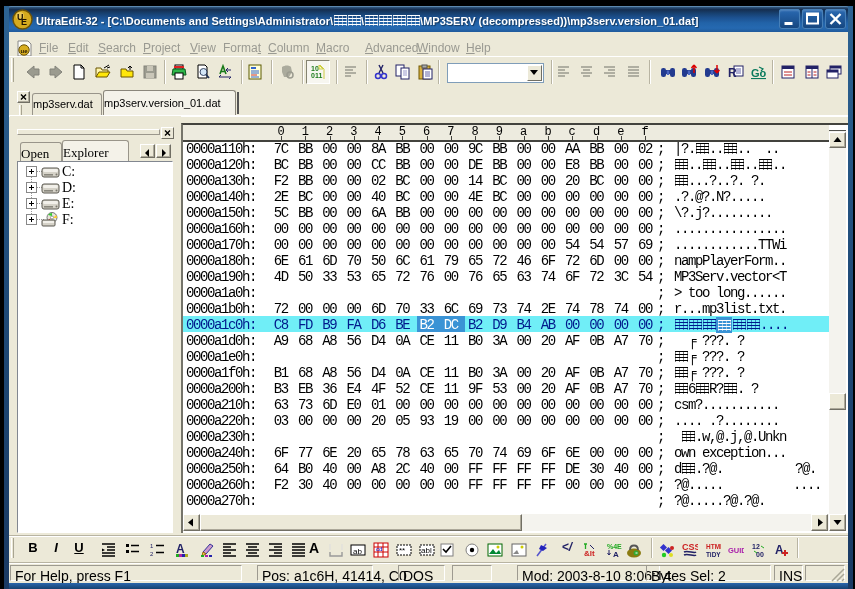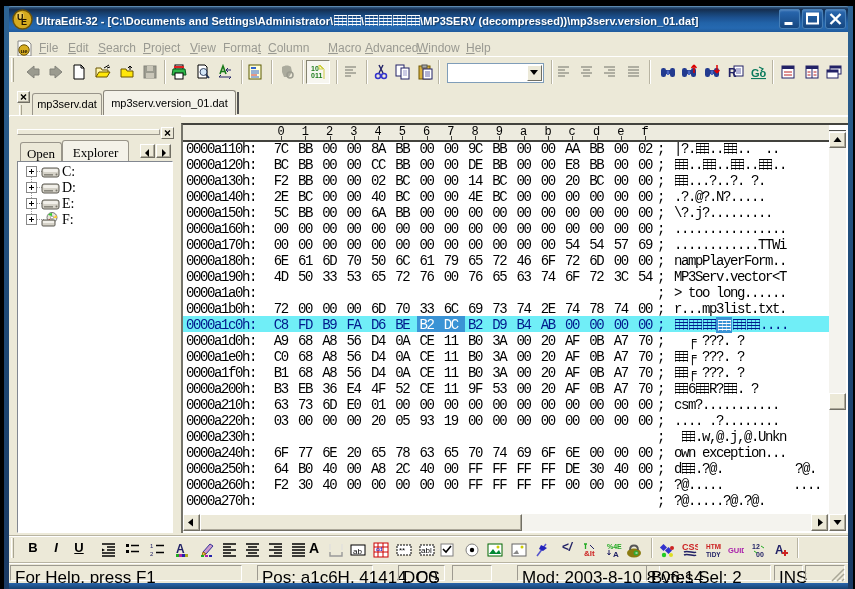--- a/index.html
+++ b/index.html
@@ -14,21 +14,21 @@
 .tbtn svg{position:absolute;left:0;top:0}
 
 #menu{position:absolute;left:0;top:32px;width:855px;height:24px;color:#9a9a92;font-size:12px}
 #menu span{position:absolute;top:9px}
 
 .tb{position:absolute;background:#ece9d8}
 .grip{position:absolute;width:3px;background:#ece9d8;border-left:1px solid #fff;border-right:1px solid #a8a491}
 .sep{position:absolute;width:2px;border-left:1px solid #b8b4a2;border-right:1px solid #fff}
 .ico{position:absolute;width:16px;height:16px}
 
-.tab{position:absolute;background:#f0eee3;border:1px solid #99958a;border-bottom:none;border-radius:3px 3px 0 0;font-size:11px;color:#000;text-align:center}
+.tab{position:absolute;background:#f0eee3;border:1px solid #99958a;border-bottom:none;border-radius:3px 3px 0 0;font-size:11px;color:#000;}
 
 #lpanel{position:absolute;left:10px;top:116px;width:171px;height:419px;background:#ece9d8}
 .raised{background:#ece9d8;border-top:1px solid #fff;border-left:1px solid #fff;border-right:1px solid #9b978c;border-bottom:1px solid #9b978c}
 .sunk2{border-top:1px solid #828790;border-left:1px solid #828790;border-right:1px solid #fff;border-bottom:1px solid #fff}
 
 #hexv{position:absolute;left:181px;top:123px;width:667px;height:410px;background:#fff;border-top:2px solid #43433e;border-left:2px solid #75746a}
 #hexcanvas{position:absolute;left:0px;top:0px;width:646px;height:388px;background:#fff;overflow:hidden}
 .hrow{position:absolute;left:0;width:100%;height:16px;font-family:"Liberation Mono",monospace;font-size:14px;letter-spacing:-1.4px;line-height:16px;white-space:pre}
 .addr{position:absolute;left:3px;top:1px}
 .byt{position:absolute;left:90.8px;top:1px;word-spacing:3.27px}
@@ -38,21 +38,21 @@
 background:repeating-linear-gradient(90deg,rgba(0,0,0,.5) 0 1px,transparent 1px 4px),repeating-linear-gradient(180deg,#000 0 1px,transparent 1px 3px)}
 .cjn{background:repeating-linear-gradient(90deg,rgba(0,26,140,.5) 0 1px,transparent 1px 4px),repeating-linear-gradient(180deg,#001a8c 0 1px,transparent 1px 3px)}
 .cjw{display:inline-block;width:13px;height:11px;margin:0 .5px;vertical-align:-1px;
 background:repeating-linear-gradient(90deg,rgba(255,255,255,.5) 0 1px,transparent 1px 4px),repeating-linear-gradient(180deg,#fff 0 1px,transparent 1px 3px)}
 .wsp{display:inline-block;width:14px}
 
 .sbtn{position:absolute;background:#ece9d8;overflow:hidden;border:1px solid #fff;border-right-color:#716f64;border-bottom-color:#716f64;box-shadow:inset -1px -1px 0 #aca899}
 .strack{position:absolute;background:#f4f3ee}
 .sthumb{position:absolute;background:#ece9d8;border:1px solid #fff;border-right-color:#716f64;border-bottom-color:#716f64;box-shadow:inset -1px -1px 0 #aca899}
 
-#status{position:absolute;left:7px;top:564px;width:843px;height:19px;font-size:17px;color:#000}
+#status{position:absolute;left:7px;top:564px;width:843px;height:19px;font-size:14px;color:#000}
 .spanel{position:absolute;top:1px;height:16px;border:1px solid #9d9a90;border-right-color:#fff;border-bottom-color:#fff;padding:2px 4px;white-space:nowrap}
 </style></head><body>
 <div id="content"></div>
 
 <div id="title">
 <svg class="abs" style="left:8px;top:3px" width="21" height="21" viewBox="0 0 21 21">
 <circle cx="10.5" cy="10.5" r="9.5" fill="#d4aa1e"></circle>
       <circle cx="10.5" cy="10.5" r="9.5" fill="none" stroke="#6b5208" stroke-width="1.5"></circle>
 <circle cx="8" cy="7" r="4" fill="#f0d060" opacity="0.8"></circle>
 <text x="5" y="11" font-size="9" font-weight="bold" fill="#201500" font-family="Liberation Serif">U</text>
@@ -77,21 +77,21 @@
     </div>
 </div>
 <div id="menu">
     <span style="left:39px"><u>F</u>ile</span>
     <span style="left:68px"><u>E</u>dit</span>
     <span style="left:98px"><u>S</u>earch</span>
     <span style="left:143px"><u>P</u>roject</span>
     <span style="left:190px"><u>V</u>iew</span>
     <span style="left:223px">Forma<u>t</u></span>
     <span style="left:268px"><u>C</u>olumn</span>
-    <span style="left:328px"><u>M</u>acro</span>
+    <span style="left:316px"><u>M</u>acro</span>
     <span style="left:365px"><u>A</u>dvanced</span>
     <span style="left:417px"><u>W</u>indow</span>
     <span style="left:466px"><u>H</u>elp</span>
 <svg class="abs" style="left:16px;top:8px" width="18" height="17" viewBox="0 0 18 17">
 <path d="M2 1 L12 1 L15 4 L15 16 L2 16 Z" fill="#fdfdf8" stroke="#888"></path>
 <circle cx="8" cy="10" r="5.2" fill="#d8ae20" stroke="#6b5208"></circle>
       <text x="4.6" y="12.5" font-size="6" font-weight="bold" fill="#201500">ue</text>
     </svg>
   </div>
 <div class="tb" style="left:7px;top:56px;width:843px;height:31px;border-top:1px solid #fff"></div>
@@ -359,21 +359,21 @@
 <div class="hrow" style="top:63px"><span class="addr">0000a140h:</span><span class="byt">2E BC 00 00 40 BC 00 00 4E BC 00 00 00 00 00 00</span><span class="asc">;</span><span class="asct">.?.@?.N?.....</span></div>
 <div class="hrow" style="top:79px"><span class="addr">0000a150h:</span><span class="byt">5C BB 00 00 6A BB 00 00 00 00 00 00 00 00 00 00</span><span class="asc">;</span><span class="asct">\?.j?.........</span></div>
 <div class="hrow" style="top:95px"><span class="addr">0000a160h:</span><span class="byt">00 00 00 00 00 00 00 00 00 00 00 00 00 00 00 00</span><span class="asc">;</span><span class="asct">................</span></div>
 <div class="hrow" style="top:111px"><span class="addr">0000a170h:</span><span class="byt">00 00 00 00 00 00 00 00 00 00 00 00 54 54 57 69</span><span class="asc">;</span><span class="asct">............TTWi</span></div>
 <div class="hrow" style="top:127px"><span class="addr">0000a180h:</span><span class="byt">6E 61 6D 70 50 6C 61 79 65 72 46 6F 72 6D 00 00</span><span class="asc">;</span><span class="asct">nampPlayerForm..</span></div>
 <div class="hrow" style="top:143px"><span class="addr">0000a190h:</span><span class="byt">4D 50 33 53 65 72 76 00 76 65 63 74 6F 72 3C 54</span><span class="asc">;</span><span class="asct">MP3Serv.vector&lt;T</span></div>
 <div class="hrow" style="top:159px"><span class="addr">0000a1a0h:</span><span class="asc">;</span><span class="asct">&gt; too long......</span></div>
 <div class="hrow" style="top:175px"><span class="addr">0000a1b0h:</span><span class="byt">72 00 00 00 6D 70 33 6C 69 73 74 2E 74 78 74 00</span><span class="asc">;</span><span class="asct">r...mp3list.txt.</span></div>
 <div class="hrow" style="top:191px;background:#70eef7;color:#001a8c"><span class="addr">0000a1c0h:</span><span class="byt">C8 FD B9 FA D6 BE</span><div style="position:absolute;left:234px;top:0;width:48.3px;height:16px;background:#3a93d5"></div><span style="position:absolute;left:236.39999999999998px;top:0;color:#fff;word-spacing:3.27px;top:1px">B2 DC</span><span style="position:absolute;left:285.0px;top:1px;word-spacing:3.27px">B2 D9 B4 AB 00 00 00 00</span><span class="asc">;</span><span class="asct"><span class="cj cjn"></span><span class="cj cjn"></span><span class="cj cjn"></span><span style="display:inline-block;width:16px;height:16px;background:#3a93d5;vertical-align:-4px;position:relative"><span class="cj" style="position:absolute;left:1px;top:3px;background:repeating-linear-gradient(90deg,rgba(255,255,255,.5) 0 1px,transparent 1px 4px),repeating-linear-gradient(180deg,#fff 0 1px,transparent 1px 3px)"></span></span><span class="cj cjn"></span><span class="cj cjn"></span>....</span></div>
 <div class="hrow" style="top:207px"><span class="addr">0000a1d0h:</span><span class="byt">A9 68 A8 56 D4 0A CE 11 B0 3A 00 20 AF 0B A7 70</span><span class="asc">;</span><span class="asct"><span class="wsp"></span><span style="display:inline-block;width:14px">╒</span>???. ?</span></div>
-<div class="hrow" style="top:223px"><span class="addr">0000a1e0h:</span><span class="byt">C0 68 A8 56 D4 0A CE 11 B0 3A 00 20 AF 0B A7 70</span><span class="asc">;</span><span class="asct"><span class="cj"></span><span style="display:inline-block;width:14px">╒</span>???. ?</span></div>
+<div class="hrow" style="top:223px"><span class="addr">0000a1e0h:</span><span class="asc">;</span><span class="asct"><span class="cj"></span><span style="display:inline-block;width:14px">╒</span>???. ?</span></div>
 <div class="hrow" style="top:239px"><span class="addr">0000a1f0h:</span><span class="byt">B1 68 A8 56 D4 0A CE 11 B0 3A 00 20 AF 0B A7 70</span><span class="asc">;</span><span class="asct"><span class="cj"></span><span style="display:inline-block;width:14px">╒</span>???. ?</span></div>
 <div class="hrow" style="top:255px"><span class="addr">0000a200h:</span><span class="byt">B3 EB 36 E4 4F 52 CE 11 9F 53 00 20 AF 0B A7 70</span><span class="asc">;</span><span class="asct"><span class="cj"></span>6<span class="cj"></span>R?<span class="cj"></span>. ?</span></div>
 <div class="hrow" style="top:271px"><span class="addr">0000a210h:</span><span class="byt">63 73 6D E0 01 00 00 00 00 00 00 00 00 00 00 00</span><span class="asc">;</span><span class="asct">csm?...........</span></div>
 <div class="hrow" style="top:287px"><span class="addr">0000a220h:</span><span class="byt">03 00 00 00 20 05 93 19 00 00 00 00 00 00 00 00</span><span class="asc">;</span><span class="asct">.... .?........</span></div>
 <div class="hrow" style="top:303px"><span class="addr">0000a230h:</span><span class="asc">;</span><span class="asct"> <span class="cj"></span>.w,@.j,@.Unkn</span></div>
 <div class="hrow" style="top:319px"><span class="addr">0000a240h:</span><span class="byt">6F 77 6E 20 65 78 63 65 70 74 69 6F 6E 00 00 00</span><span class="asc">;</span><span class="asct">own exception...</span></div>
 <div class="hrow" style="top:335px"><span class="addr">0000a250h:</span><span class="byt">64 B0 40 00 A8 2C 40 00 FF FF FF FF DE 30 40 00</span><span class="asc">;</span><span class="asct">d<span class="cj"></span>.?@.<span style="display:inline-block;width:72px"></span>?@.</span></div>
 <div class="hrow" style="top:351px"><span class="addr">0000a260h:</span><span class="byt">F2 30 40 00 00 00 00 00 FF FF FF FF 00 00 00 00</span><span class="asc">;</span><span class="asct">?@.....<span style="display:inline-block;width:70px"></span>....</span></div>
 <div class="hrow" style="top:367px"><span class="addr">0000a270h:</span><span class="asc">;</span><span class="asct">?@.....?@.?@.</span></div>
 </div>

